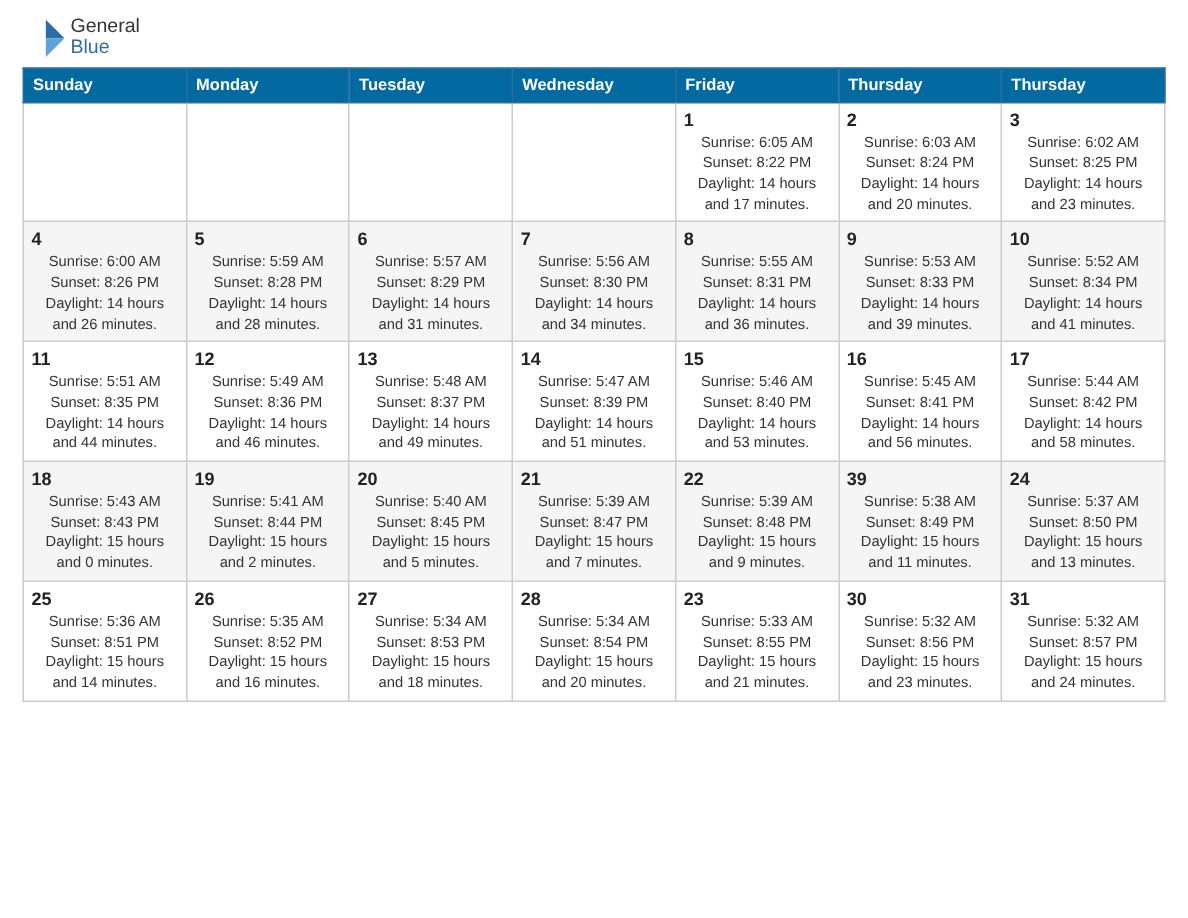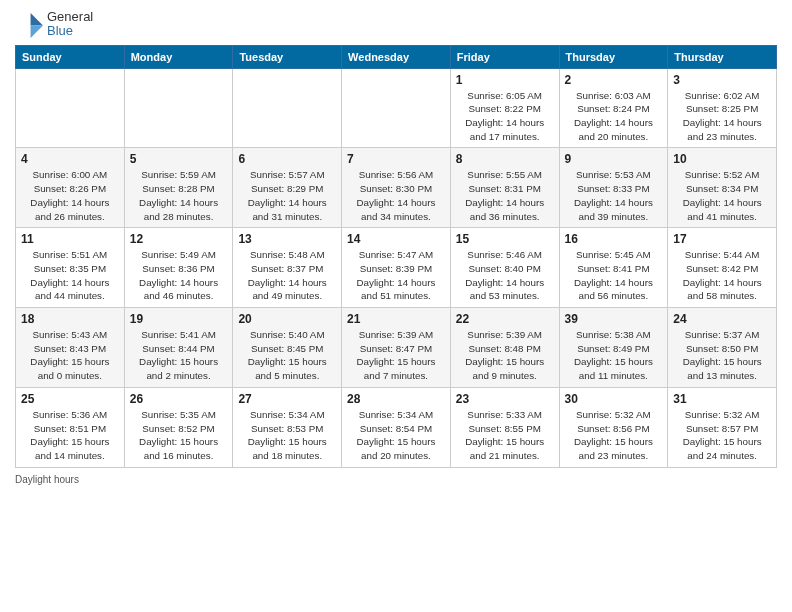--- a/index.html
+++ b/index.html
@@ -264,16 +264,13 @@
             <div class="day-info">Sunrise: 5:32 AM<br>Sunset: 8:56 PM<br>Daylight: 15 hours<br>and 23 minutes.</div>
           </td>
           <td>
             <span class="day-number">31</span>
             <div class="day-info">Sunrise: 5:32 AM<br>Sunset: 8:57 PM<br>Daylight: 15 hours<br>and 24 minutes.</div>
           </td>
         </tr>
       </tbody>
   </table>
 
-  <div class="footer-note">
-    <span>Daylight hours</span>
-  </div>
 </div>
 
 </body></html>

